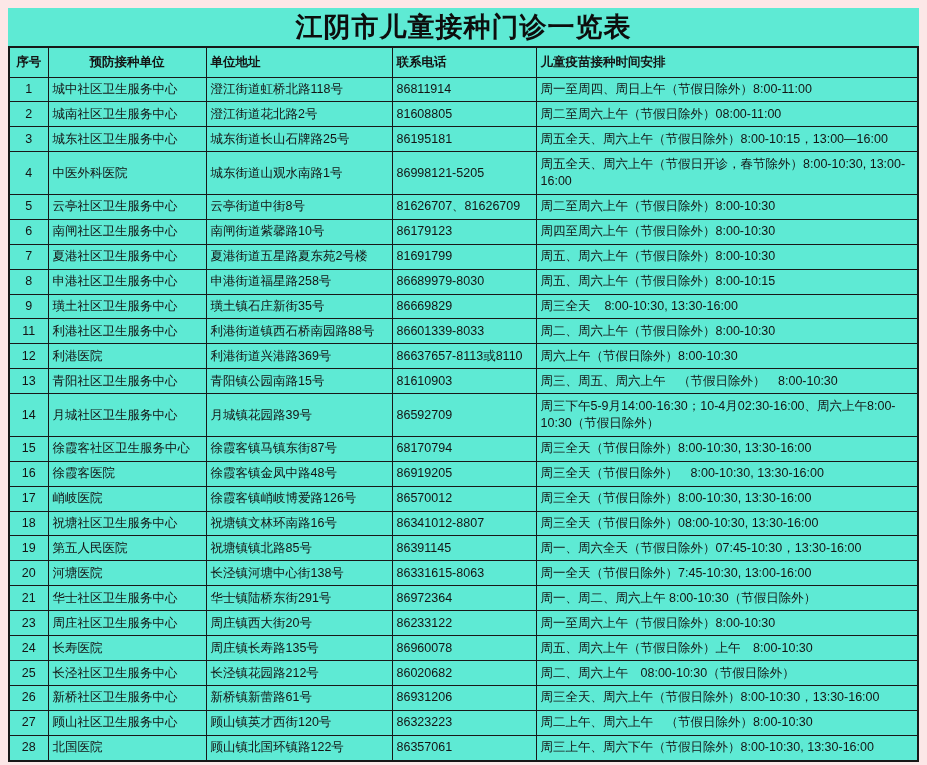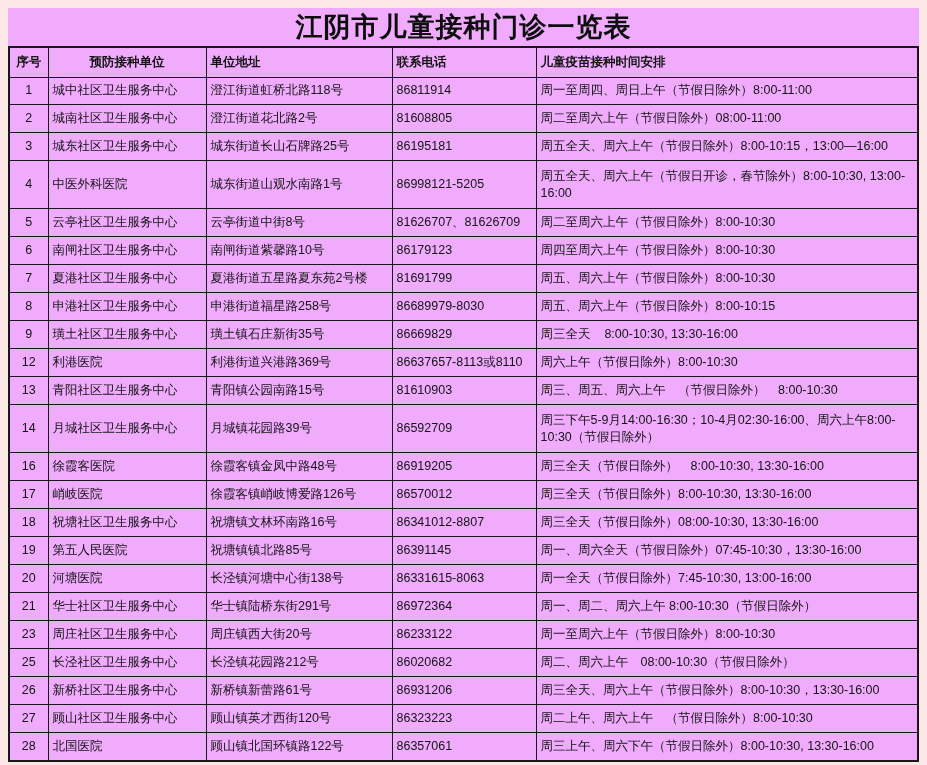--- a/index.html
+++ b/index.html
@@ -8,21 +8,21 @@
     background: #fce7e7;
     font-family: "Liberation Sans", "DejaVu Sans", sans-serif;
     color: #141414;
     position: relative;
     overflow: hidden;
   }
   .sheet {
     position: absolute;
     left: 8px; top: 8px;
     width: 911px; height: 754px;
-    background: #f0abfc;
+    background: #5eead4;
     display: flex;
     flex-direction: column;
   }
   .title-band {
     height: 38px;
     display: flex;
     align-items: center;
     justify-content: center;
     flex: 0 0 auto;
   }
@@ -149,20 +149,27 @@
     <td>周五、周六上午（节假日除外）8:00-10:15</td>
   </tr>
           <tr>
     <td class="center">9</td>
     <td>璜土社区卫生服务中心</td>
     <td>璜土镇石庄新街35号</td>
     <td>86669829</td>
     <td>周三全天    8:00-10:30, 13:30-16:00</td>
   </tr>
           <tr>
+    <td class="center">11</td>
+    <td>利港社区卫生服务中心</td>
+    <td>利港街道镇西石桥南园路88号</td>
+    <td>86601339-8033</td>
+    <td>周二、周六上午（节假日除外）8:00-10:30</td>
+  </tr>
+          <tr>
     <td class="center">12</td>
     <td>利港医院</td>
     <td>利港街道兴港路369号</td>
     <td>86637657-8113或8110</td>
     <td>周六上午（节假日除外）8:00-10:30</td>
   </tr>
           <tr>
     <td class="center">13</td>
     <td>青阳社区卫生服务中心</td>
     <td>青阳镇公园南路15号</td>
@@ -170,20 +177,27 @@
     <td>周三、周五、周六上午　（节假日除外）　8:00-10:30</td>
   </tr>
           <tr>
     <td class="center">14</td>
     <td>月城社区卫生服务中心</td>
     <td>月城镇花园路39号</td>
     <td>86592709</td>
     <td>周三下午5-9月14:00-16:30；10-4月02:30-16:00、周六上午8:00-10:30（节假日除外）</td>
   </tr>
           <tr>
+    <td class="center">15</td>
+    <td>徐霞客社区卫生服务中心</td>
+    <td>徐霞客镇马镇东街87号</td>
+    <td>68170794</td>
+    <td>周三全天（节假日除外）8:00-10:30, 13:30-16:00</td>
+  </tr>
+          <tr>
     <td class="center">16</td>
     <td>徐霞客医院</td>
     <td>徐霞客镇金凤中路48号</td>
     <td>86919205</td>
     <td>周三全天（节假日除外）　8:00-10:30, 13:30-16:00</td>
   </tr>
           <tr>
     <td class="center">17</td>
     <td>峭岐医院</td>
     <td>徐霞客镇峭岐博爱路126号</td>
@@ -217,20 +231,27 @@
     <td>华士镇陆桥东街291号</td>
     <td>86972364</td>
     <td>周一、周二、周六上午 8:00-10:30（节假日除外）</td>
   </tr>
           <tr>
     <td class="center">23</td>
     <td>周庄社区卫生服务中心</td>
     <td>周庄镇西大街20号</td>
     <td>86233122</td>
     <td>周一至周六上午（节假日除外）8:00-10:30</td>
+  </tr>
+          <tr>
+    <td class="center">24</td>
+    <td>长寿医院</td>
+    <td>周庄镇长寿路135号</td>
+    <td>86960078</td>
+    <td>周五、周六上午（节假日除外）上午　8:00-10:30</td>
   </tr>
           <tr>
     <td class="center">25</td>
     <td>长泾社区卫生服务中心</td>
     <td>长泾镇花园路212号</td>
     <td>86020682</td>
     <td>周二、周六上午　08:00-10:30（节假日除外）</td>
   </tr>
           <tr>
     <td class="center">26</td>

